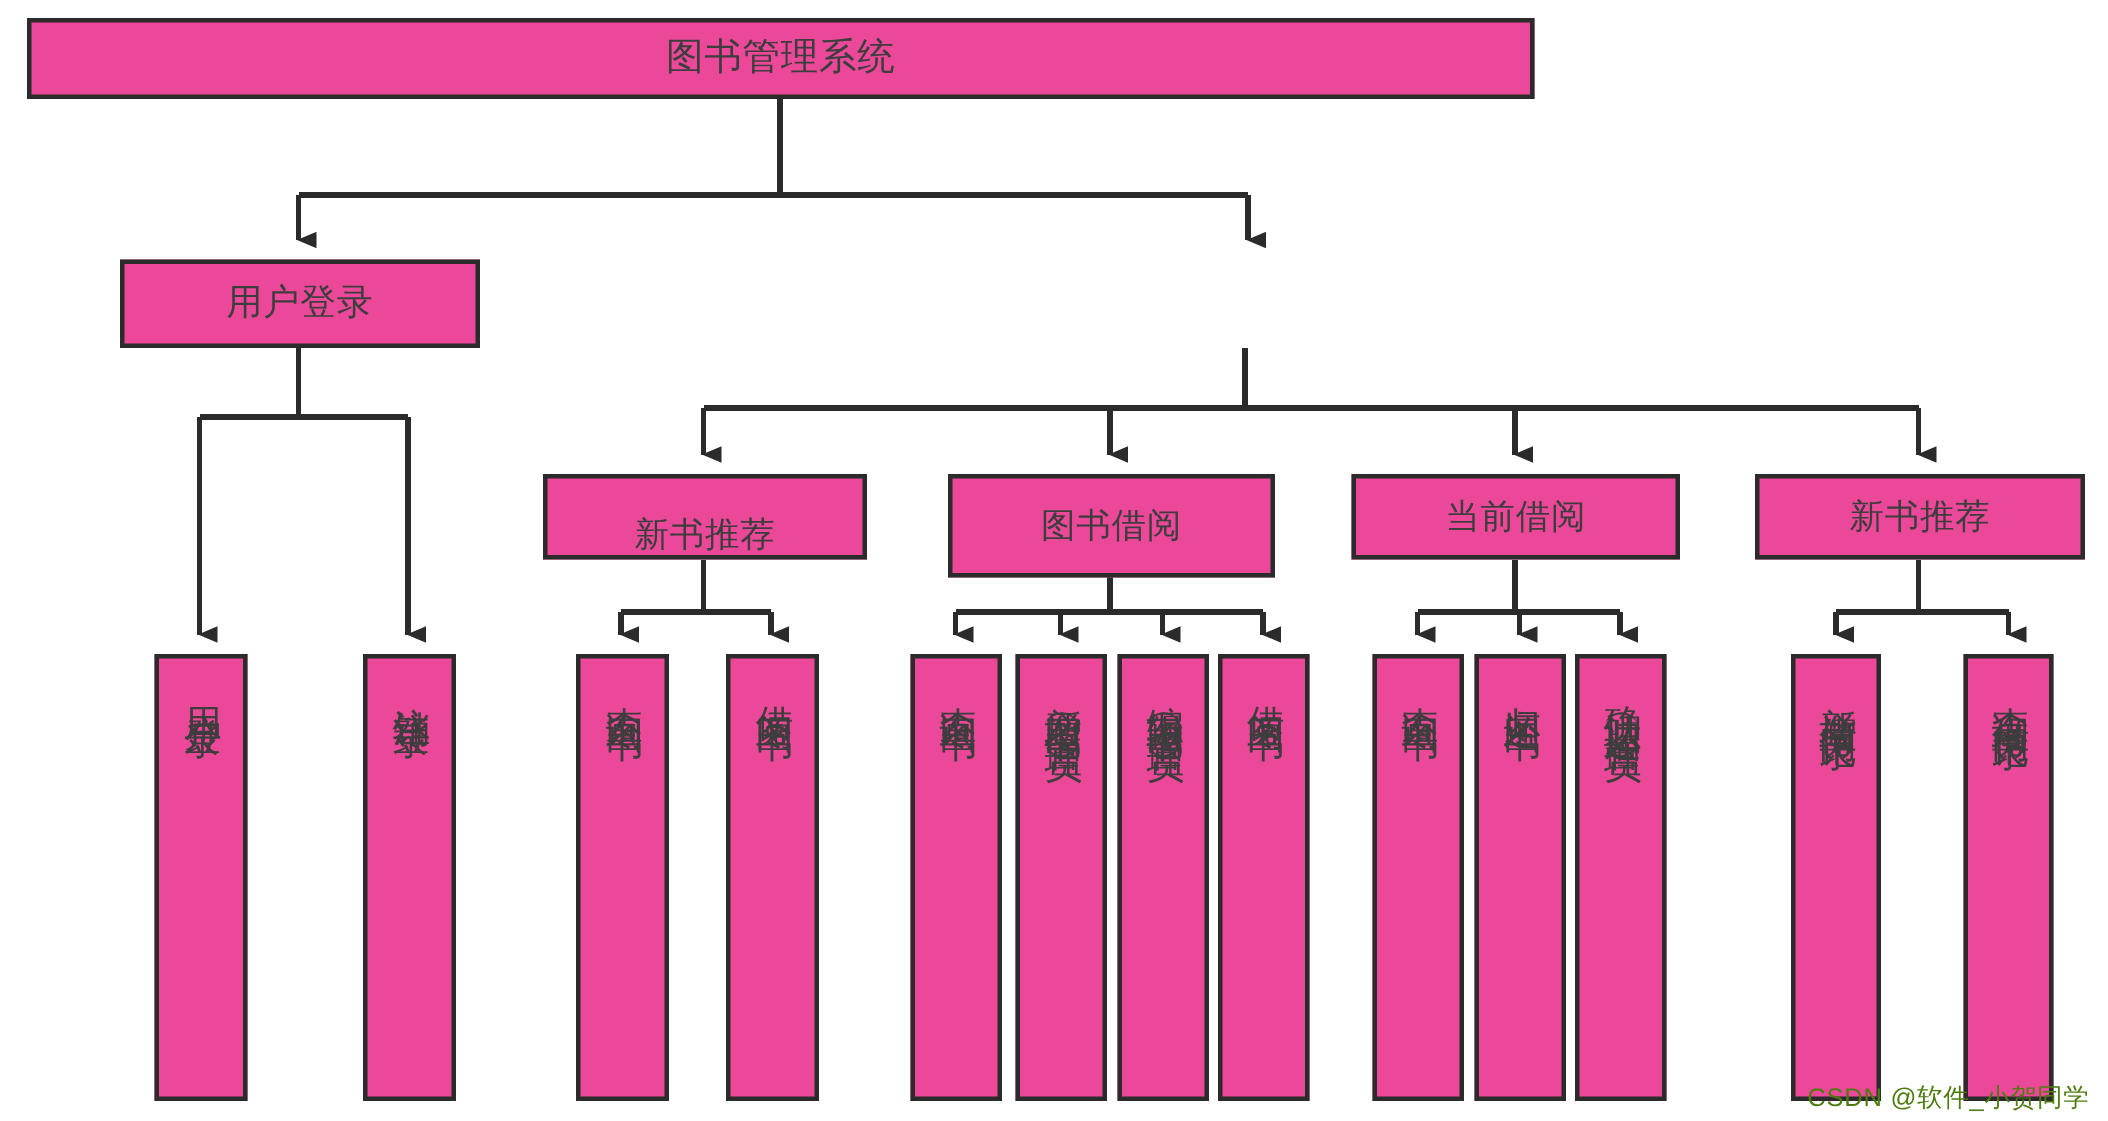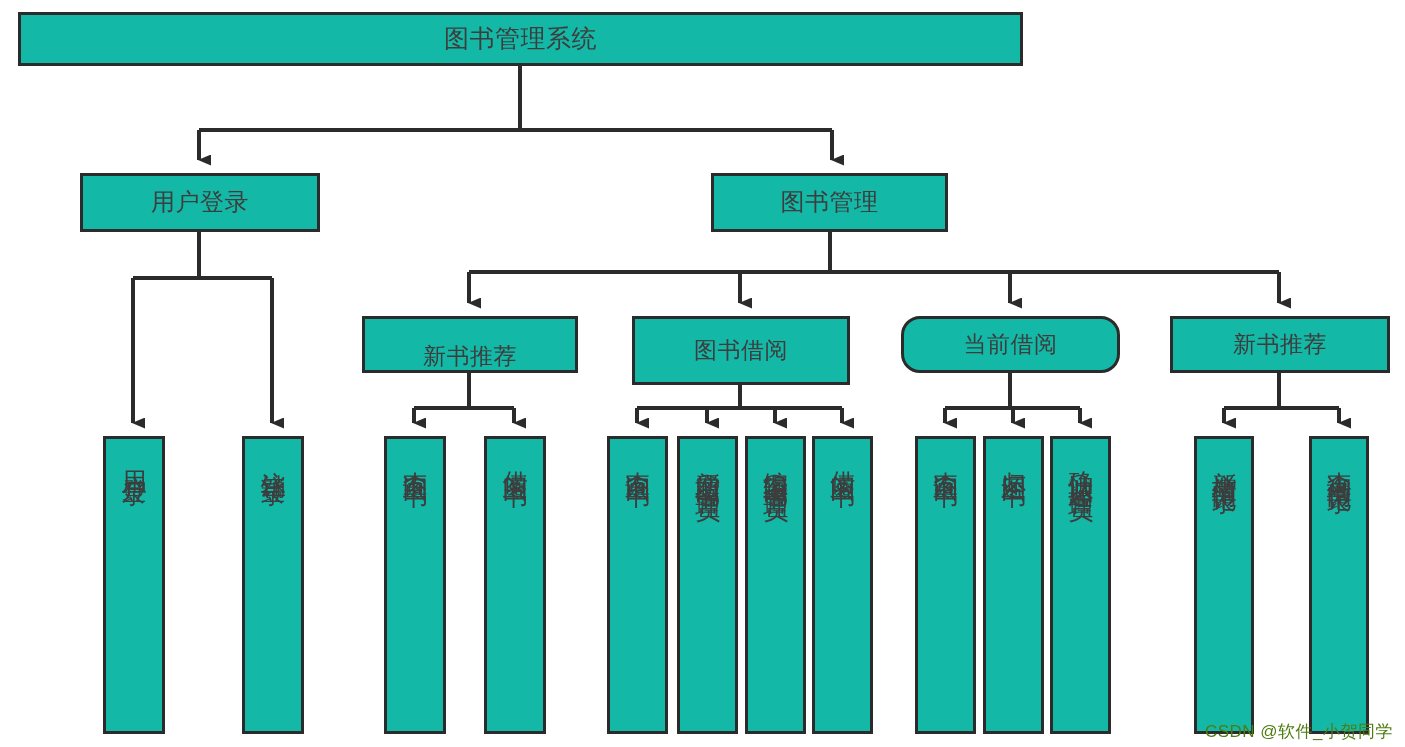--- a/index.html
+++ b/index.html
@@ -19,21 +19,21 @@
   #wires{
     position:absolute;
     left:0; top:0;
     width:1405px; height:747px;
     pointer-events:none;
   }
   
   .node{
     position:absolute;
     box-sizing:border-box;
-    background:#14b8a6;
+    background:#ec4899;
     border:3px solid #2b2b2b;
     display:flex;
     align-items:center;
     justify-content:center;
     color:#3a3a3a;
   }
   .node .label{
     display:block;
     line-height:1.18;
     letter-spacing:0.5px;
@@ -129,33 +129,30 @@
   </svg>
 
   <div class="node node-root" style="left:18px; top:12px; width:1005px; height:54px;">
     <span class="label">图书管理系统</span>
   </div>
 
   <div class="node node-l2" style="left:80px; top:173px; width:240px; height:59px;">
     <span class="label">用户登录</span>
   </div>
 
-  <div class="node node-l2" style="left:711px; top:173px; width:237px; height:59px;">
-    <span class="label">图书管理</span>
-  </div>
 
   <div class="node node-l3" style="left:362px; top:316px; width:216px; height:57px;align-items:flex-end;">
     <span class="label">新书推荐</span>
   </div>
 
   <div class="node node-l3" style="left:632px; top:316px; width:218px; height:69px;">
     <span class="label">图书借阅</span>
   </div>
 
-  <div class="node node-l3" style="left:901px; top:316px; width:219px; height:57px;border-radius:19px;">
+  <div class="node node-l3" style="left:901px; top:316px; width:219px; height:57px;">
     <span class="label">当前借阅</span>
   </div>
 
   <div class="node node-l3" style="left:1170px; top:316px; width:220px; height:57px;">
     <span class="label">新书推荐</span>
   </div>
 
   <div class="node node-leaf" style="left:103px; top:436px; width:62px; height:298px;">
     <span class="label">用户登录</span>
   </div>

